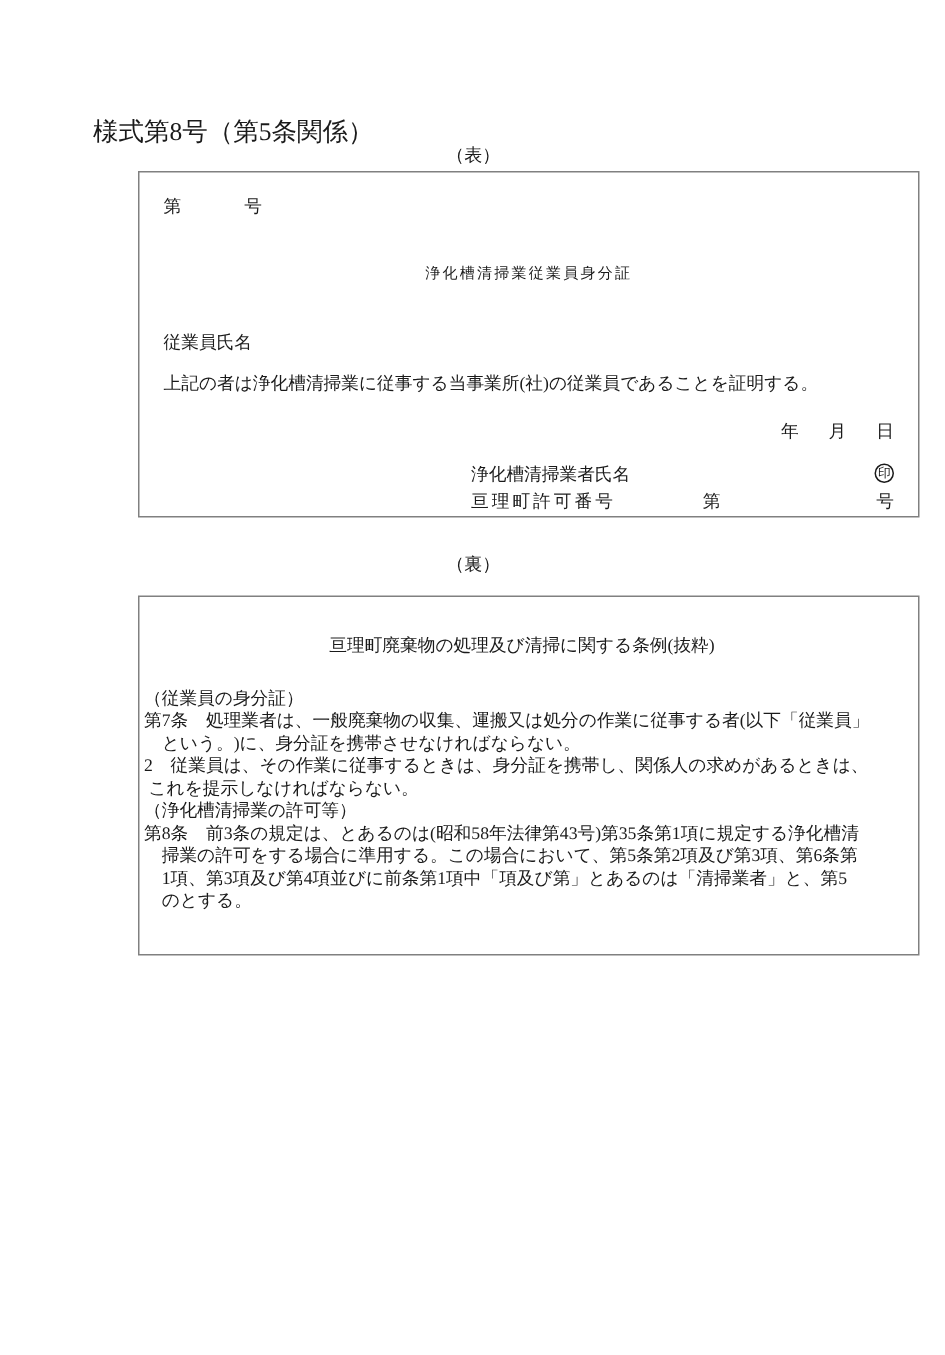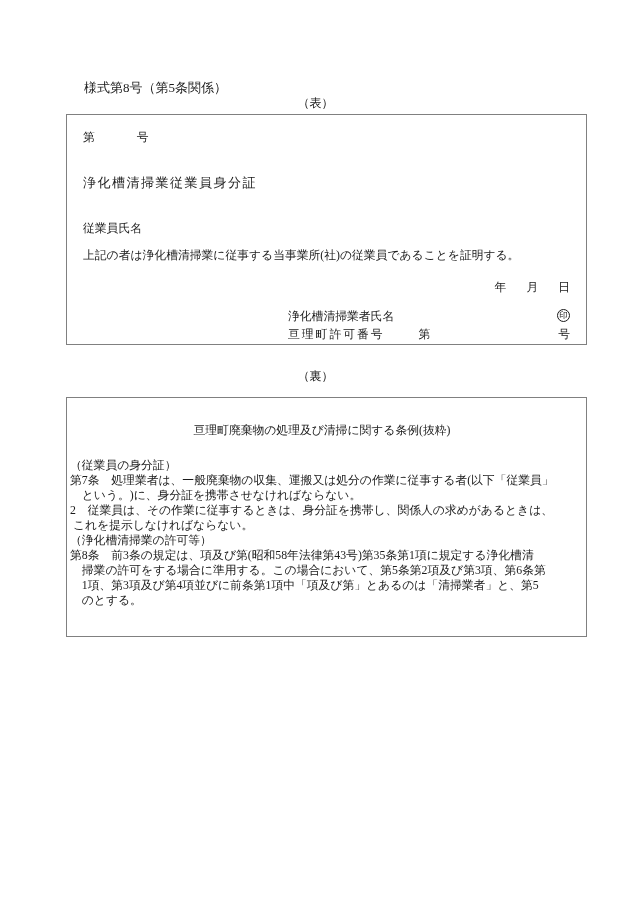--- a/index.html
+++ b/index.html
@@ -12,75 +12,76 @@
     width: 630px;
     height: 903px;
     background: var(--bg-color, #ffffff);
     color: var(--text-color, #1a1a1a);
     font-family: "Liberation Serif", "DejaVu Serif", serif;
     font-size: 11.8px;
     overflow: hidden;
   }
   .form-heading {
     position: absolute;
-    left: 84px;
+    left: 62px;
     top: 81px;
-    font-size: 13px;
+    font-size: 17px;
     line-height: 14px;
   }
   .side-label {
     position: absolute;
     left: 78px;
     width: 475px;
     text-align: center;
     font-size: 12px;
     line-height: 14px;
   }
   .label-front { top: 96px; }
   .label-back  { top: 369px; }
   .card {
     position: absolute;
-    left: 66px;
+    left: 92px;
     width: 521px;
     border: 1px solid var(--border-color, #808080);
     box-sizing: border-box;
   }
   .card-front {
     top: 114px;
     height: 231px;
     padding: 15px 16px 0 16px;
   }
   .card-back {
     top: 397px;
     height: 240px;
     padding: 9px 12px 0 3px;
   }
   .fc-number { line-height: 15px; }
   .gap-42 { display: inline-block; width: 42px; }
   .gap-20 { display: inline-block; width: 20px; }
   .fc-title {
     margin-top: 30px;
-    text-align: left;
-    font-size: 13px;
+    text-align: center;
+    font-size: 10px;
     letter-spacing: 1.5px;
     line-height: 16px;
   }
   .fc-name { margin-top: 30px; line-height: 15px; }
   .fc-certify { margin-top: 12px; line-height: 15px; white-space: nowrap; }
   .fc-date { margin-top: 17px; margin-left: 57px; line-height: 15px; text-align: right; }
   .fc-right { margin-top: 14px; margin-left: 205px; }
   .fc-right-row {
     display: flex;
     align-items: flex-start;
     justify-content: space-between;
     line-height: 15px;
   }
   .fc-right-row.row2 {
     margin-top: 3px;
     justify-content: flex-start;
+    gap: 24px;
   }
   .permit-dai { margin-left: 34px; }
   .grow { flex: 1 1 auto; }
   .ls2 { letter-spacing: 2px; }
   .seal {
     display: inline-flex;
     width: 13px;
     height: 13px;
     border: 1px solid var(--text-color, #1a1a1a);
     border-radius: 50%;
@@ -136,20 +137,20 @@
 
   <div class="card card-back">
     <div class="bc-title">亘理町廃棄物の処理及び清掃に関する条例(抜粋)</div>
     <div class="bc-body">
         <div class="bc-line" style="padding-left: 0em;">（従業員の身分証）</div>
         <div class="bc-line" style="padding-left: 0em;">第7条　処理業者は、一般廃棄物の収集、運搬又は処分の作業に従事する者(以下「従業員」</div>
         <div class="bc-line" style="padding-left: 1em;">という。)に、身分証を携帯させなければならない。</div>
         <div class="bc-line" style="padding-left: 0em;">2　従業員は、その作業に従事するときは、身分証を携帯し、関係人の求めがあるときは、</div>
         <div class="bc-line" style="padding-left: 0.25em;">これを提示しなければならない。</div>
         <div class="bc-line" style="padding-left: 0em;">（浄化槽清掃業の許可等）</div>
-        <div class="bc-line" style="padding-left: 0em;">第8条　前3条の規定は、項及び第(昭和58年法律第43号)第35条第1項に規定する浄化槽清</div>
+        <div class="bc-line" style="padding-left: 0em;">第8条　前3条の規定は、とあるのは(昭和58年法律第43号)第35条第1項に規定する浄化槽清</div>
         <div class="bc-line" style="padding-left: 1em;">掃業の許可をする場合に準用する。この場合において、第5条第2項及び第3項、第6条第</div>
         <div class="bc-line" style="padding-left: 1em;">1項、第3項及び第4項並びに前条第1項中「項及び第」とあるのは「清掃業者」と、第5</div>
         <div class="bc-line" style="padding-left: 1em;">のとする。</div>
       </div>
   </div>
 
 </div>
 
 </body></html>

